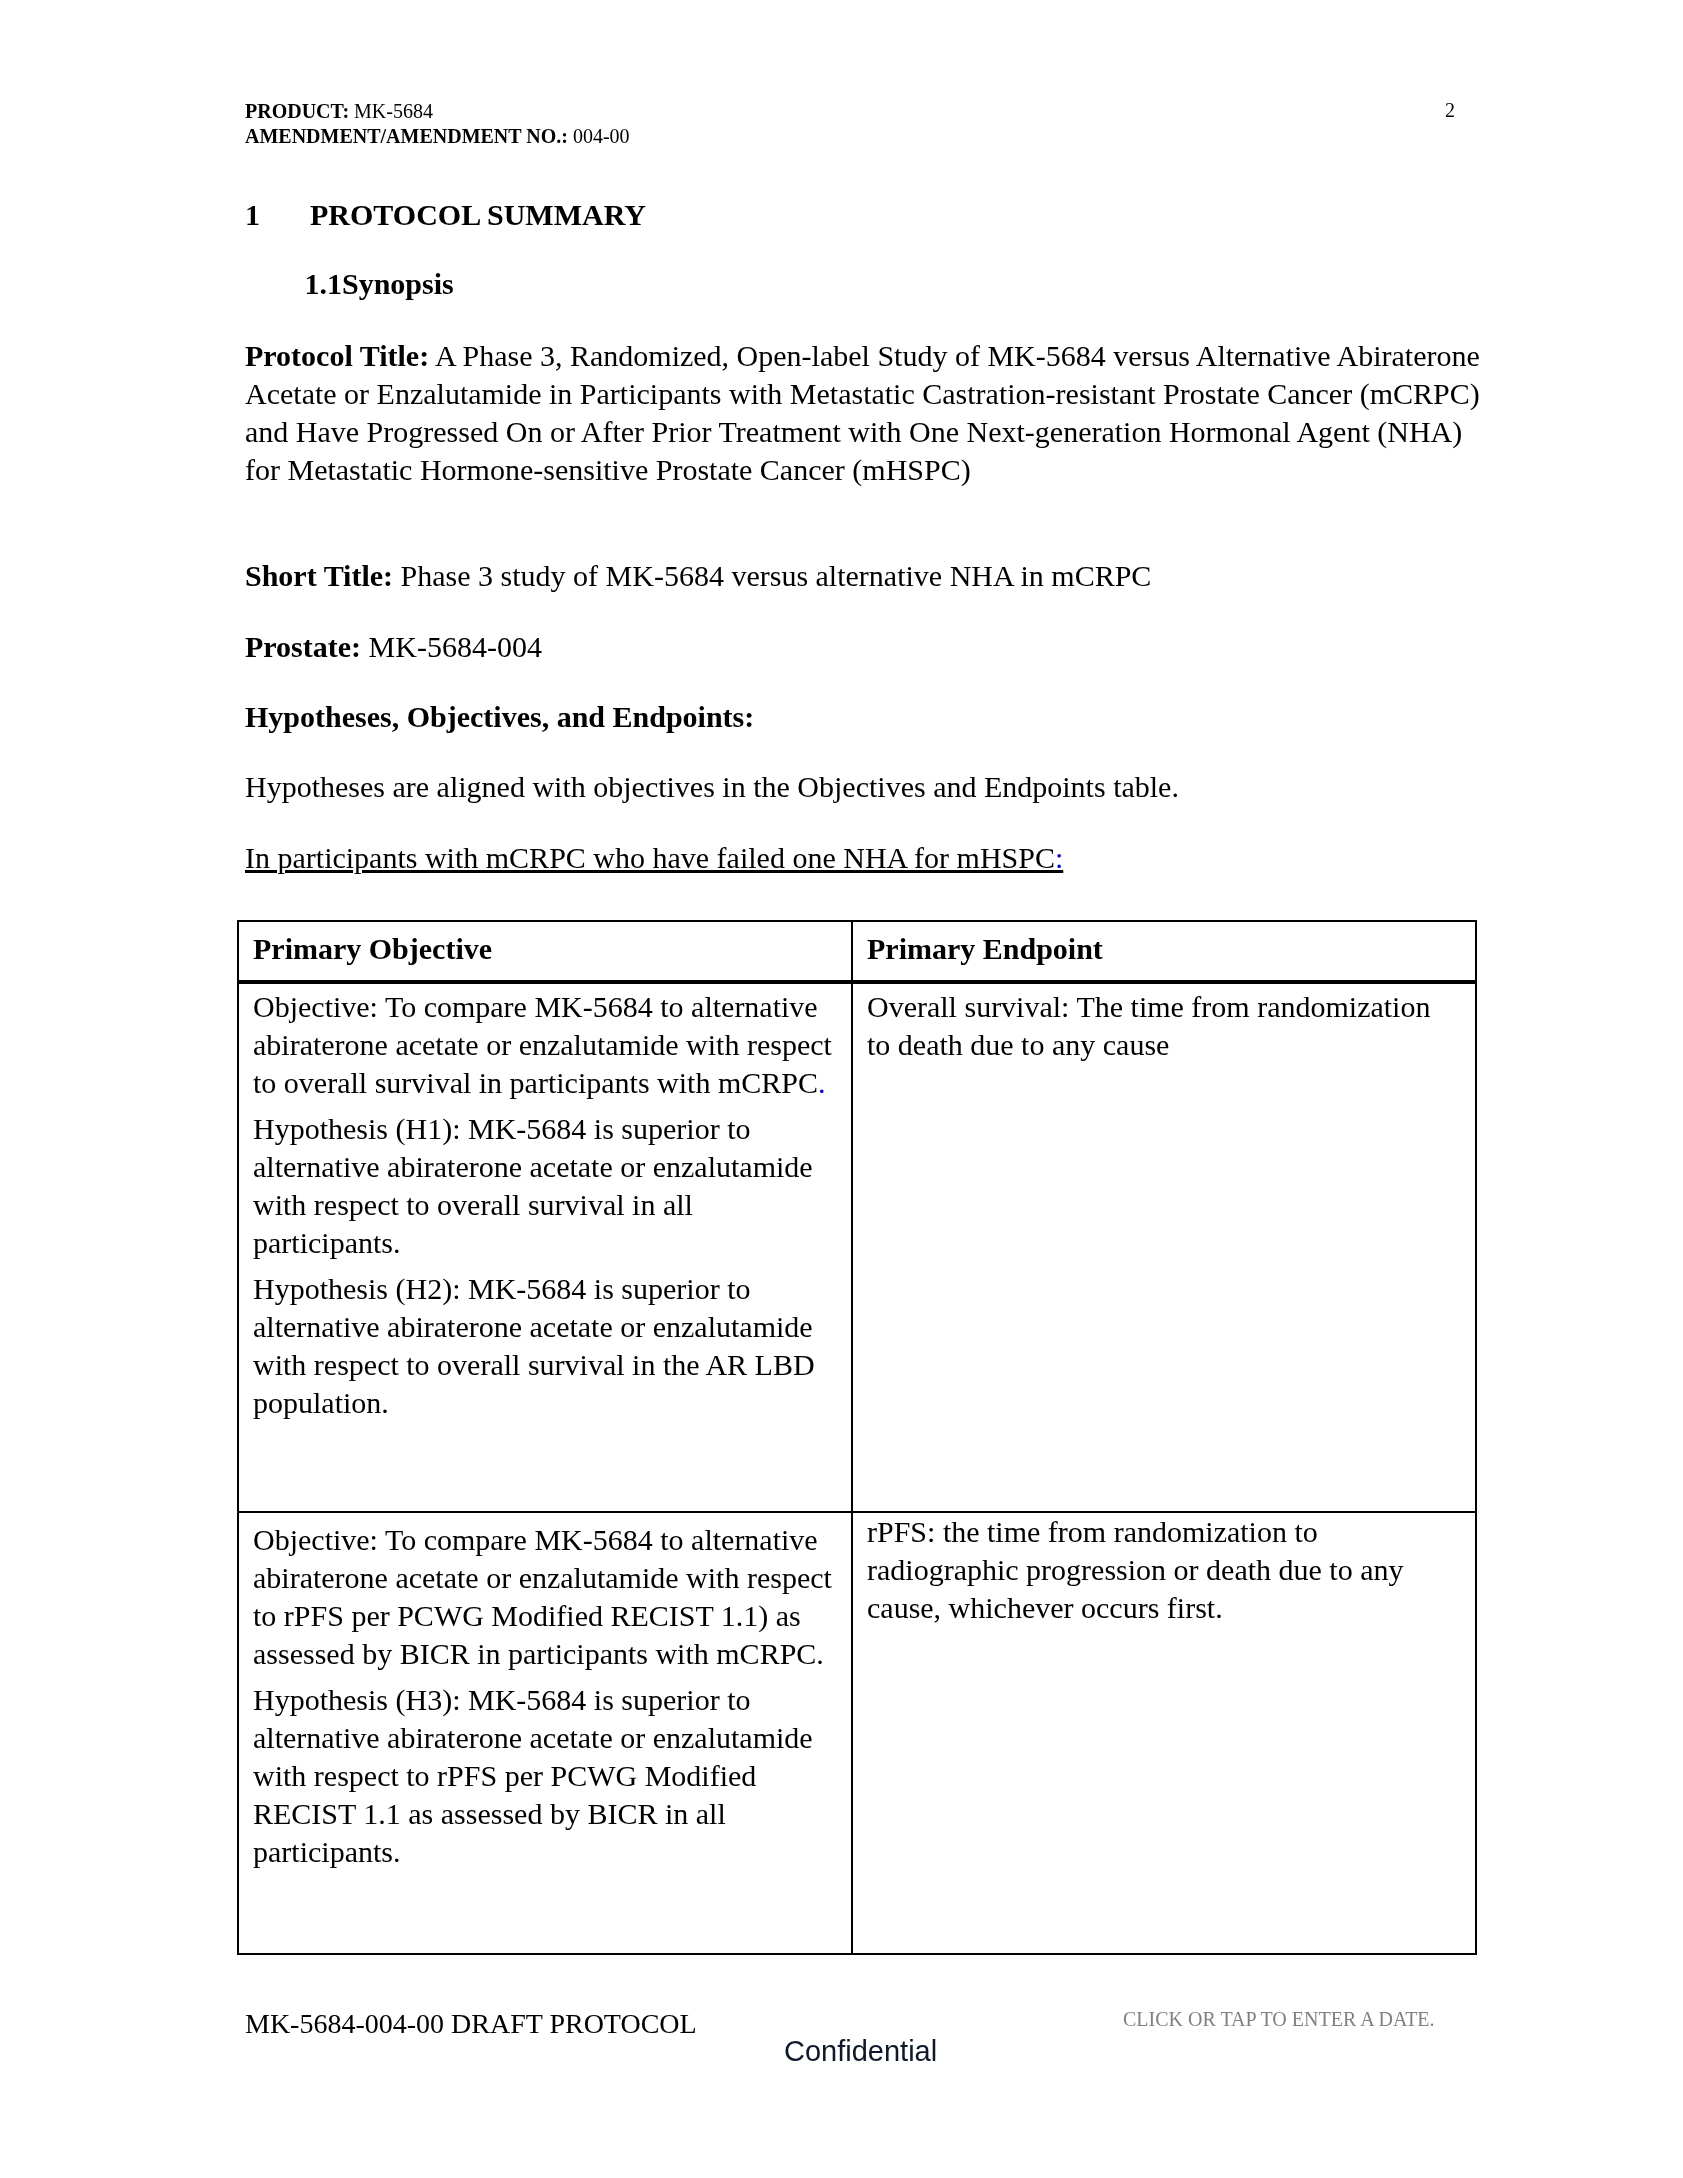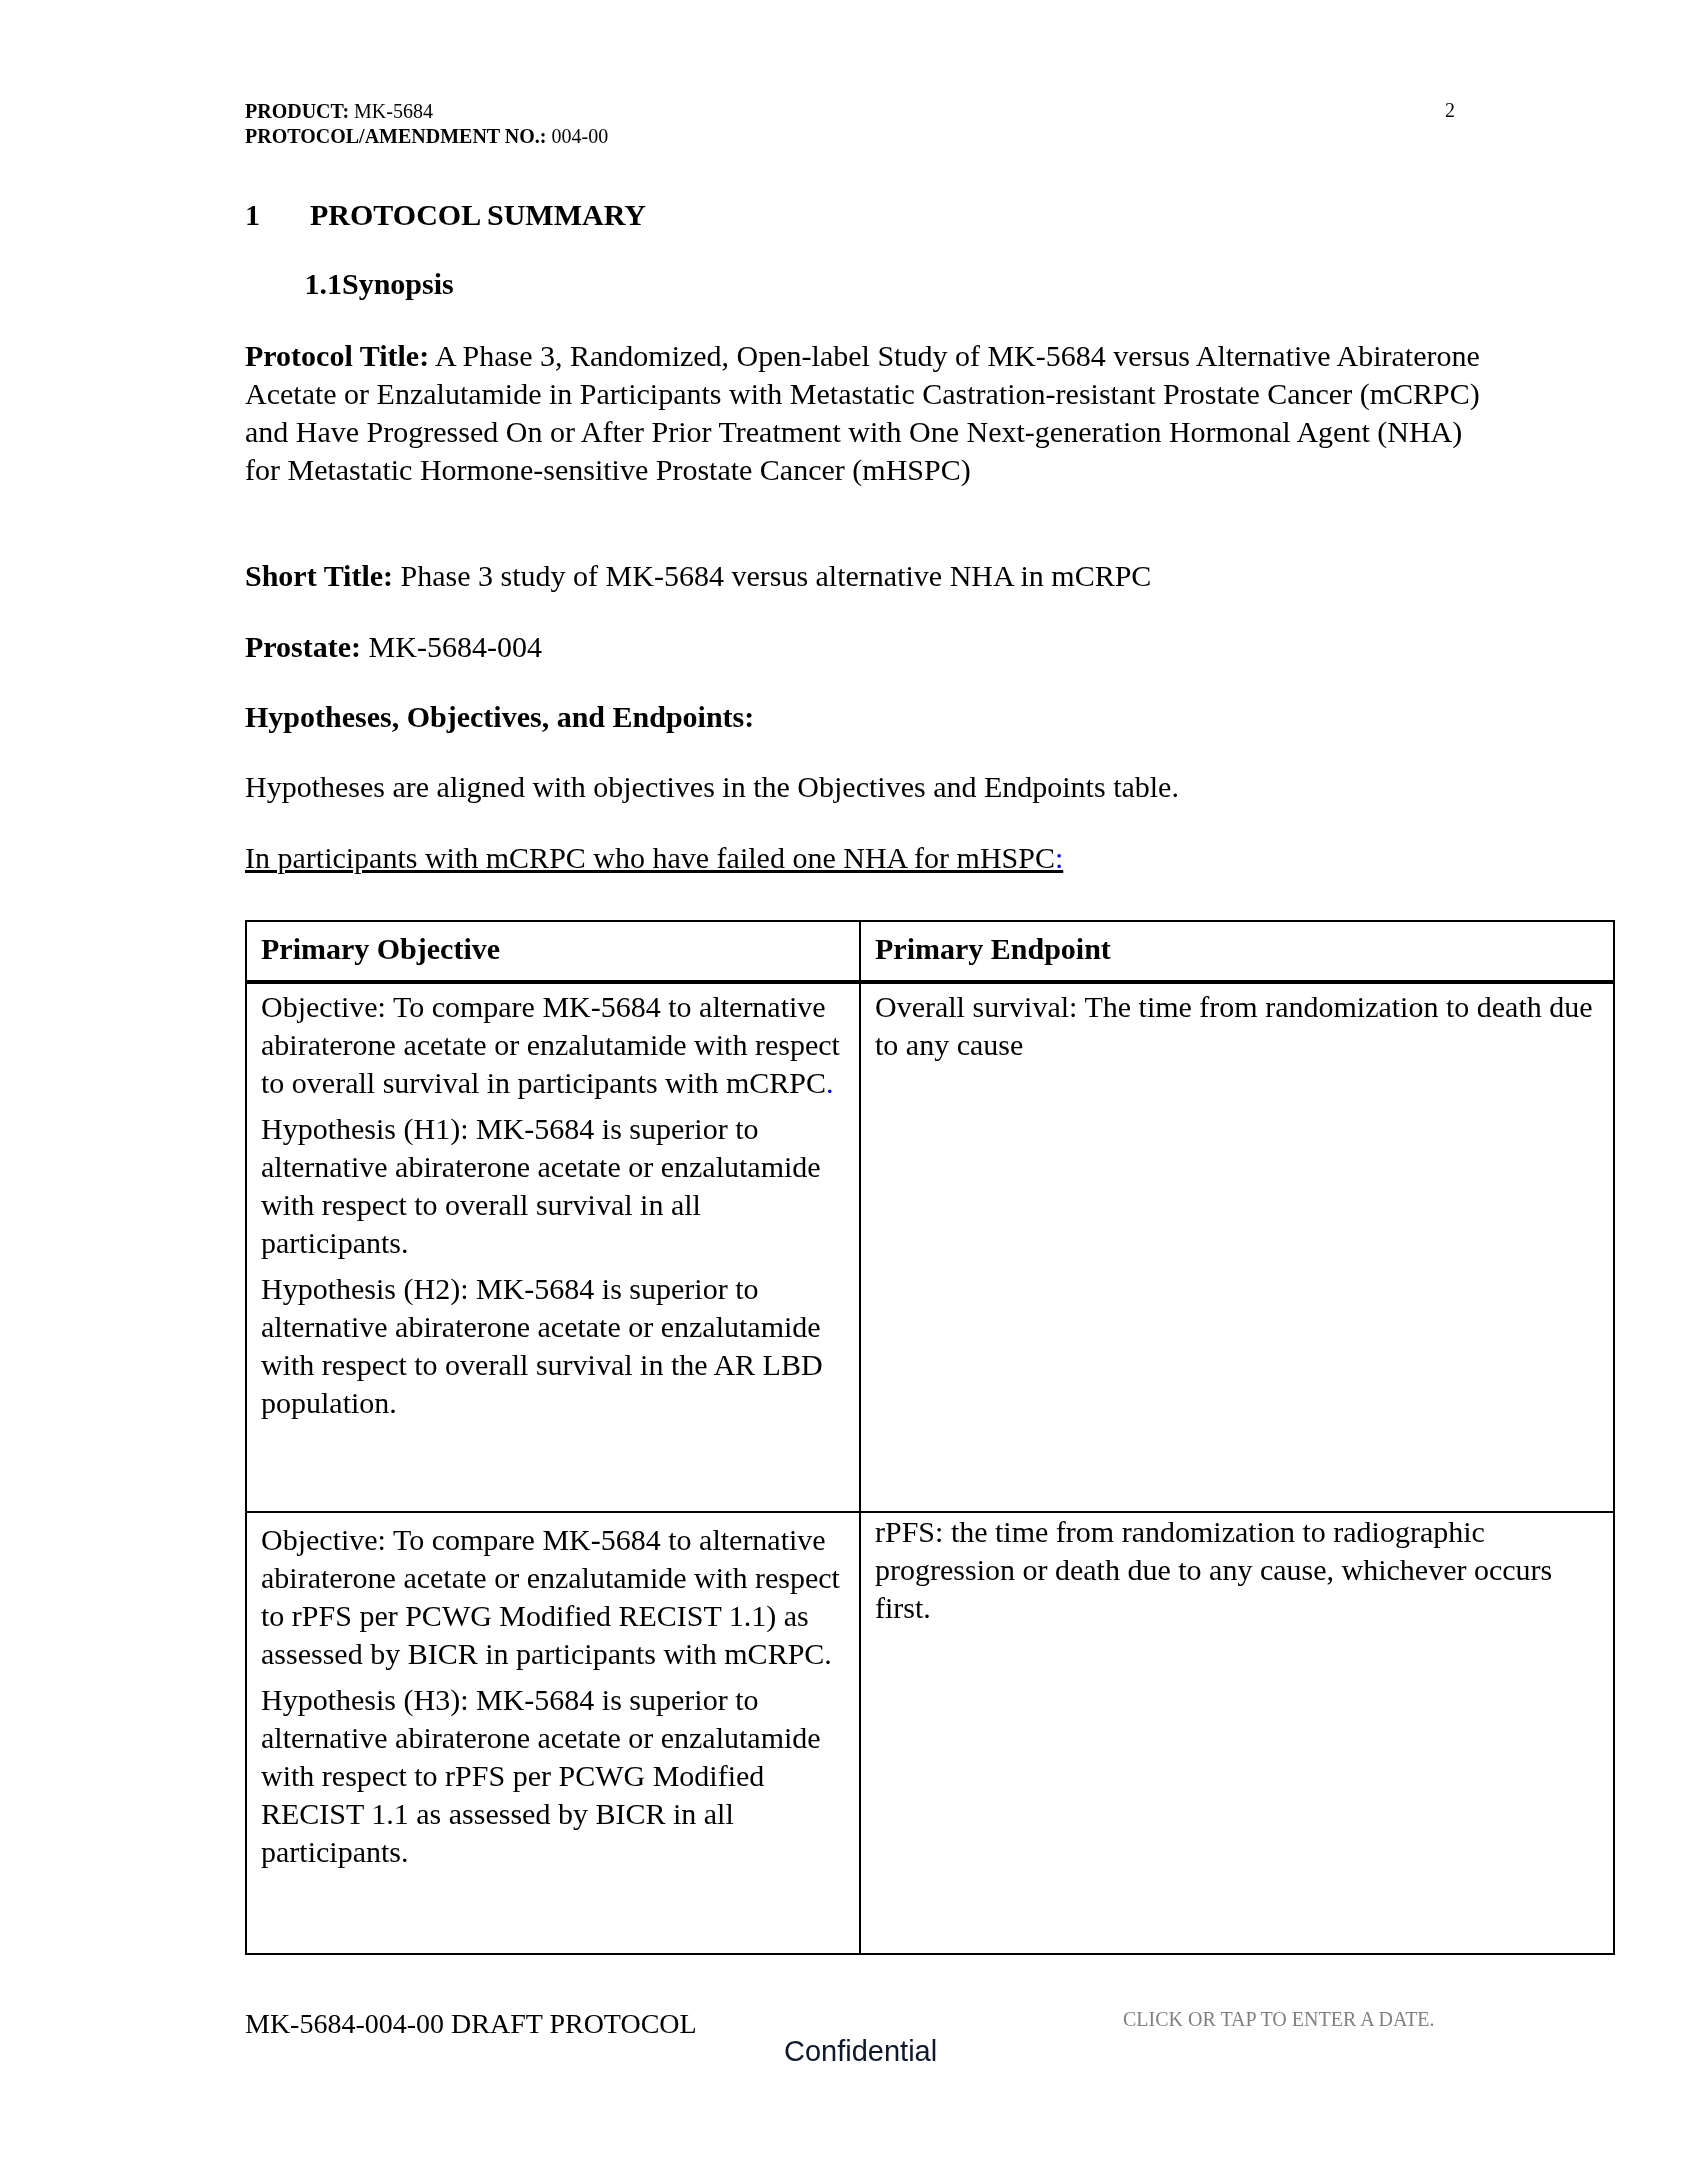--- a/index.html
+++ b/index.html
@@ -9,21 +9,21 @@
   .hdr { left:245px; font-size:20px; line-height:25px; }
   .hdr b { font-weight:bold;margin-top:12px; }
   .pagenum { left:1445px; top:99px; font-size:20px; }
   .h1 { left:245px; top:198px; font-size:30px; font-weight:bold; }
   .h1 .num { display:inline-block; width:65px; }
   .h2 { left:245px; top:267px; font-size:30px; font-weight:bold;text-align:right; }
   .h2 .num { display:inline-block; width:97px; }
   .para { left:245px; width:1242px; font-size:30px; line-height:38px; }
   .para b { font-weight:bold; }
   .blue { color:#0000ff; }
-  table.obj { position:absolute; left:245px; top:920px; width:1370px;
+  table.obj { position:absolute; left:237px; top:920px; width:1240px;
               border-collapse:collapse; font-size:30px; line-height:38px; }
   table.obj td, table.obj th { border:2px solid #000; vertical-align:top;
               padding:4px 14px 8px 14px; text-align:left; }
   table.obj th { font-weight:bold; height:42px; padding-top:8px; }
   table.obj thead tr th { border-bottom:4px solid #000; }
   table.obj td.c1, table.obj th.c1 { width:584px; }
   .cellp { margin:0 0 8px 0; }
   .row1 td { height:515px; }
   .row2 td { height:424px; }
   .foot-left { left:245px; top:2008px; font-size:28px; }
@@ -31,21 +31,21 @@
   .confidential { left:784px; top:2035px; font-size:29px; color:#0f172a;
                   font-family:Liberation Sans, sans-serif; }
 </style>
 </head>
 <body>
 
 <div class="abs hdr" style="top:99px;">
   <b>PRODUCT:</b><span> MK-5684</span>
 </div>
 <div class="abs hdr" style="top:124px;">
-  <b>PROTOCOL/AMENDMENT NO.:</b><span> 004-00</span>
+  <b>AMENDMENT/AMENDMENT NO.:</b><span> 004-00</span>
 </div>
 <div class="abs pagenum">2</div>
 
 <div class="abs h1">
   <span class="num">1</span><span>PROTOCOL SUMMARY</span>
 </div>
 <div class="abs h2">
   <span class="num">1.1</span><span>Synopsis</span>
 </div>
 

